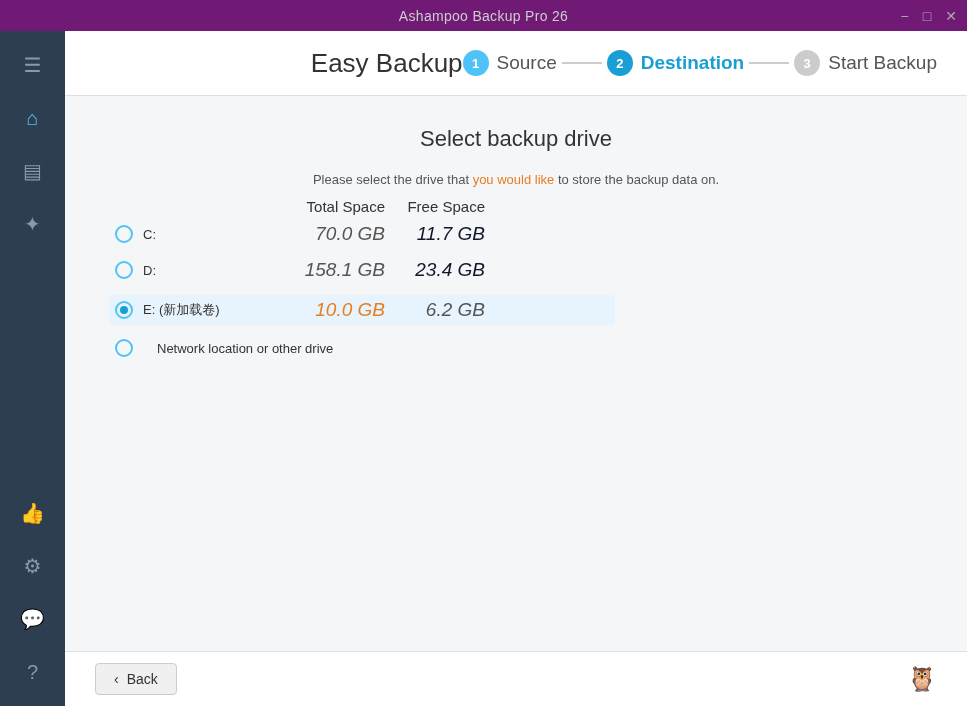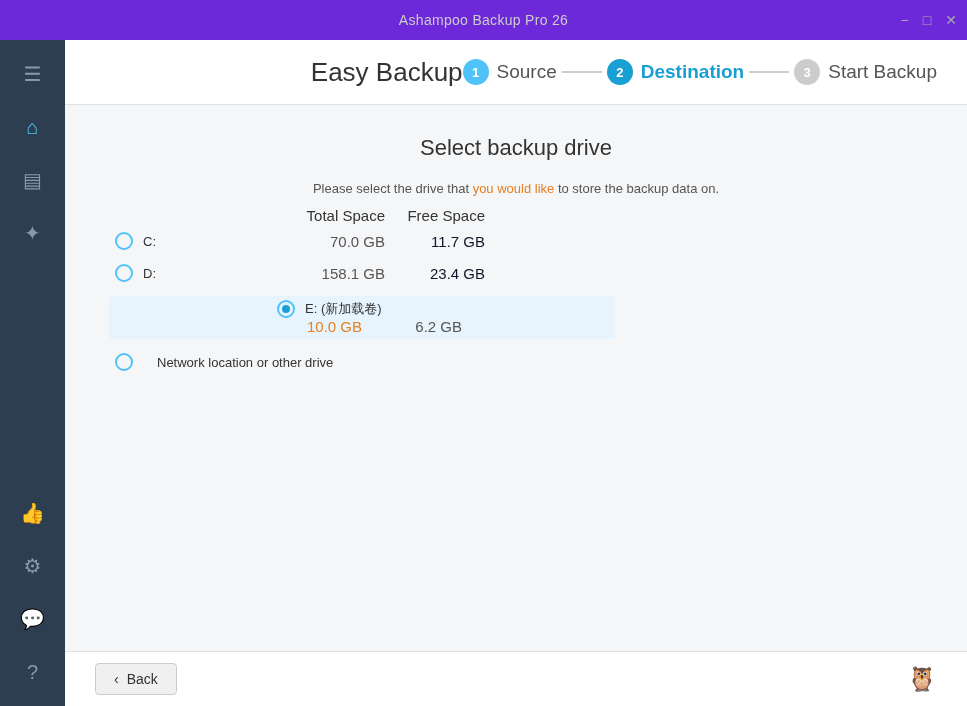--- a/index.html
+++ b/index.html
@@ -8,22 +8,22 @@
       height: 706px;
       font-family: 'Segoe UI', Arial, sans-serif;
       background: #f0f0f0;
       overflow: hidden;
       display: flex;
       flex-direction: column;
     }
 
     
     .titlebar {
-      background: #6d28d9;
-      height: 40px;
+      background: #701a75;
+      height: 31px;
       display: flex;
       align-items: center;
       justify-content: center;
       position: relative;
       flex-shrink: 0;
     }
     .titlebar-title {
       color: #ccc;
       font-size: 14px;
       letter-spacing: 0.3px;
@@ -231,32 +231,32 @@
     .drive-name {
       font-size: 13px;
       color: #333;
     }
     .drive-values {
       display: flex;
     }
     .drive-val {
       width: 100px;
       text-align: right;
-      font-size: 15px;
+      font-size: 19px;
+      font-style: italic;
     }
     .drive-val.normal { color: #555; }
     .drive-val.highlight { color: #e67e22; }
     .drive-val.blue { color: #0f172a; }
 
     .drive-row.selected-row {
       background: #e8f4fd;
       border-radius: 4px;
       padding: 4px 6px;
       margin-left: -6px;
-      flex-direction: column;
     }
 
     
     .footer {
       background: #fff;
       border-top: 1px solid #e0e0e0;
       height: 55px;
       display: flex;
       align-items: center;
       padding: 0 30px;

